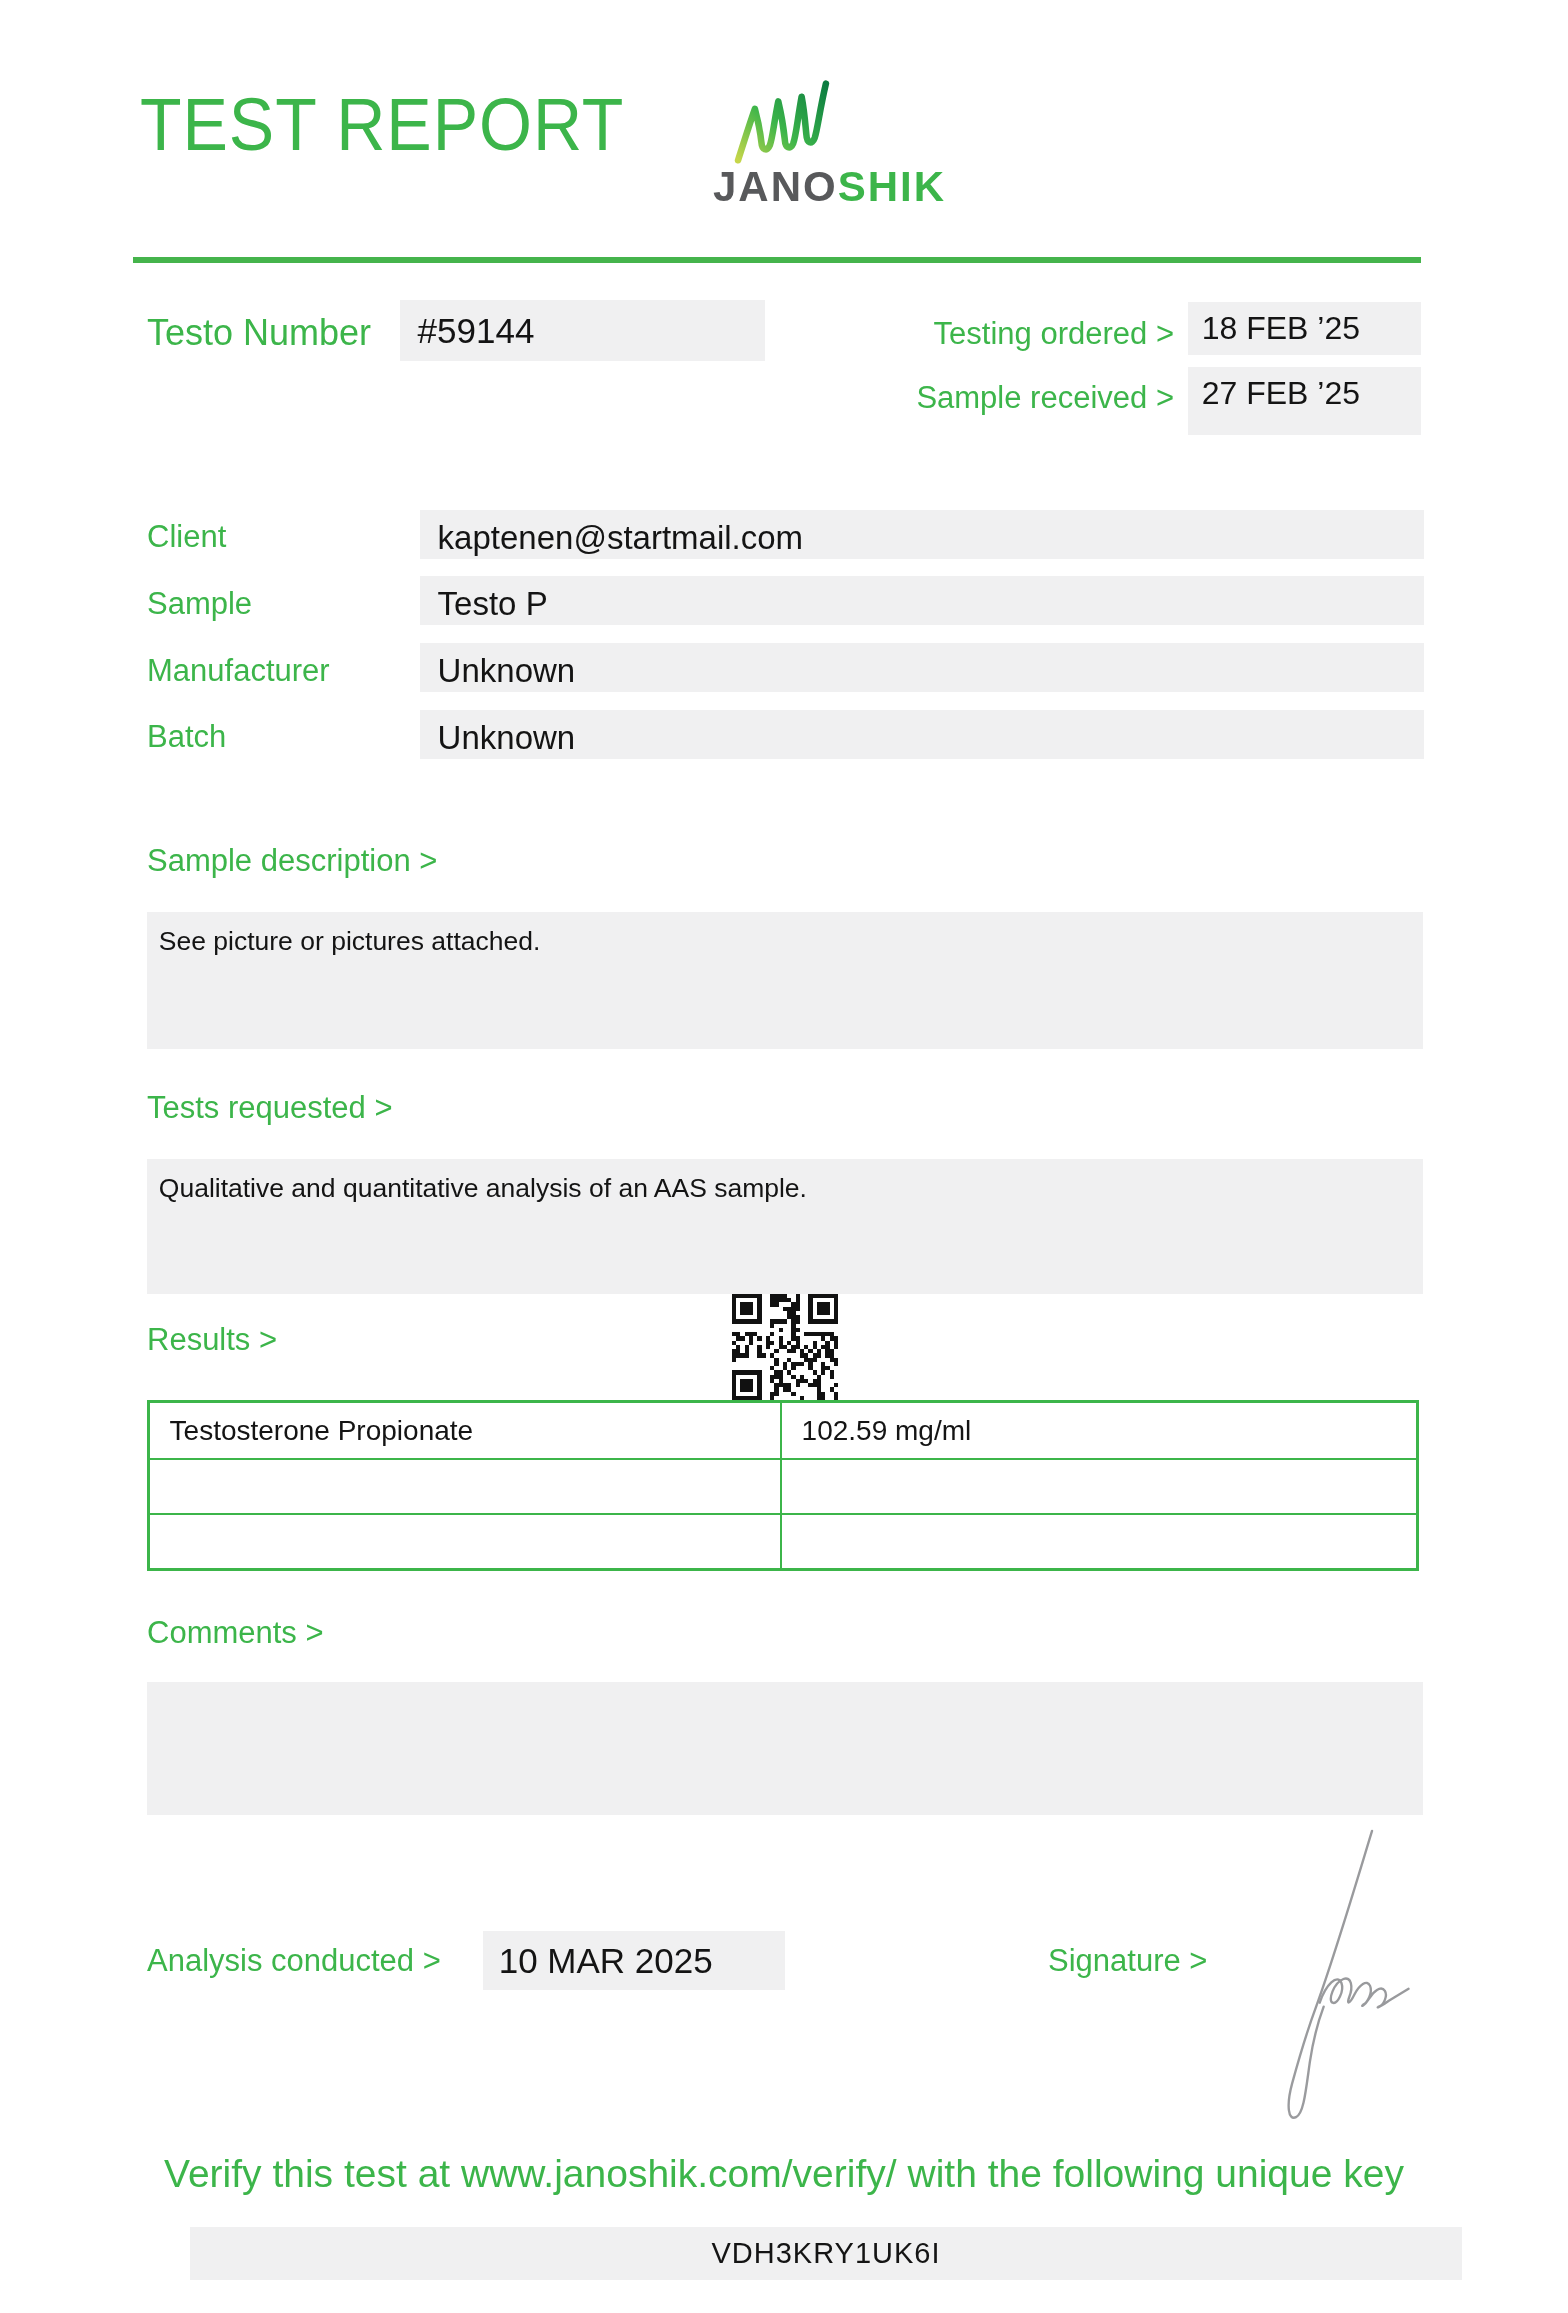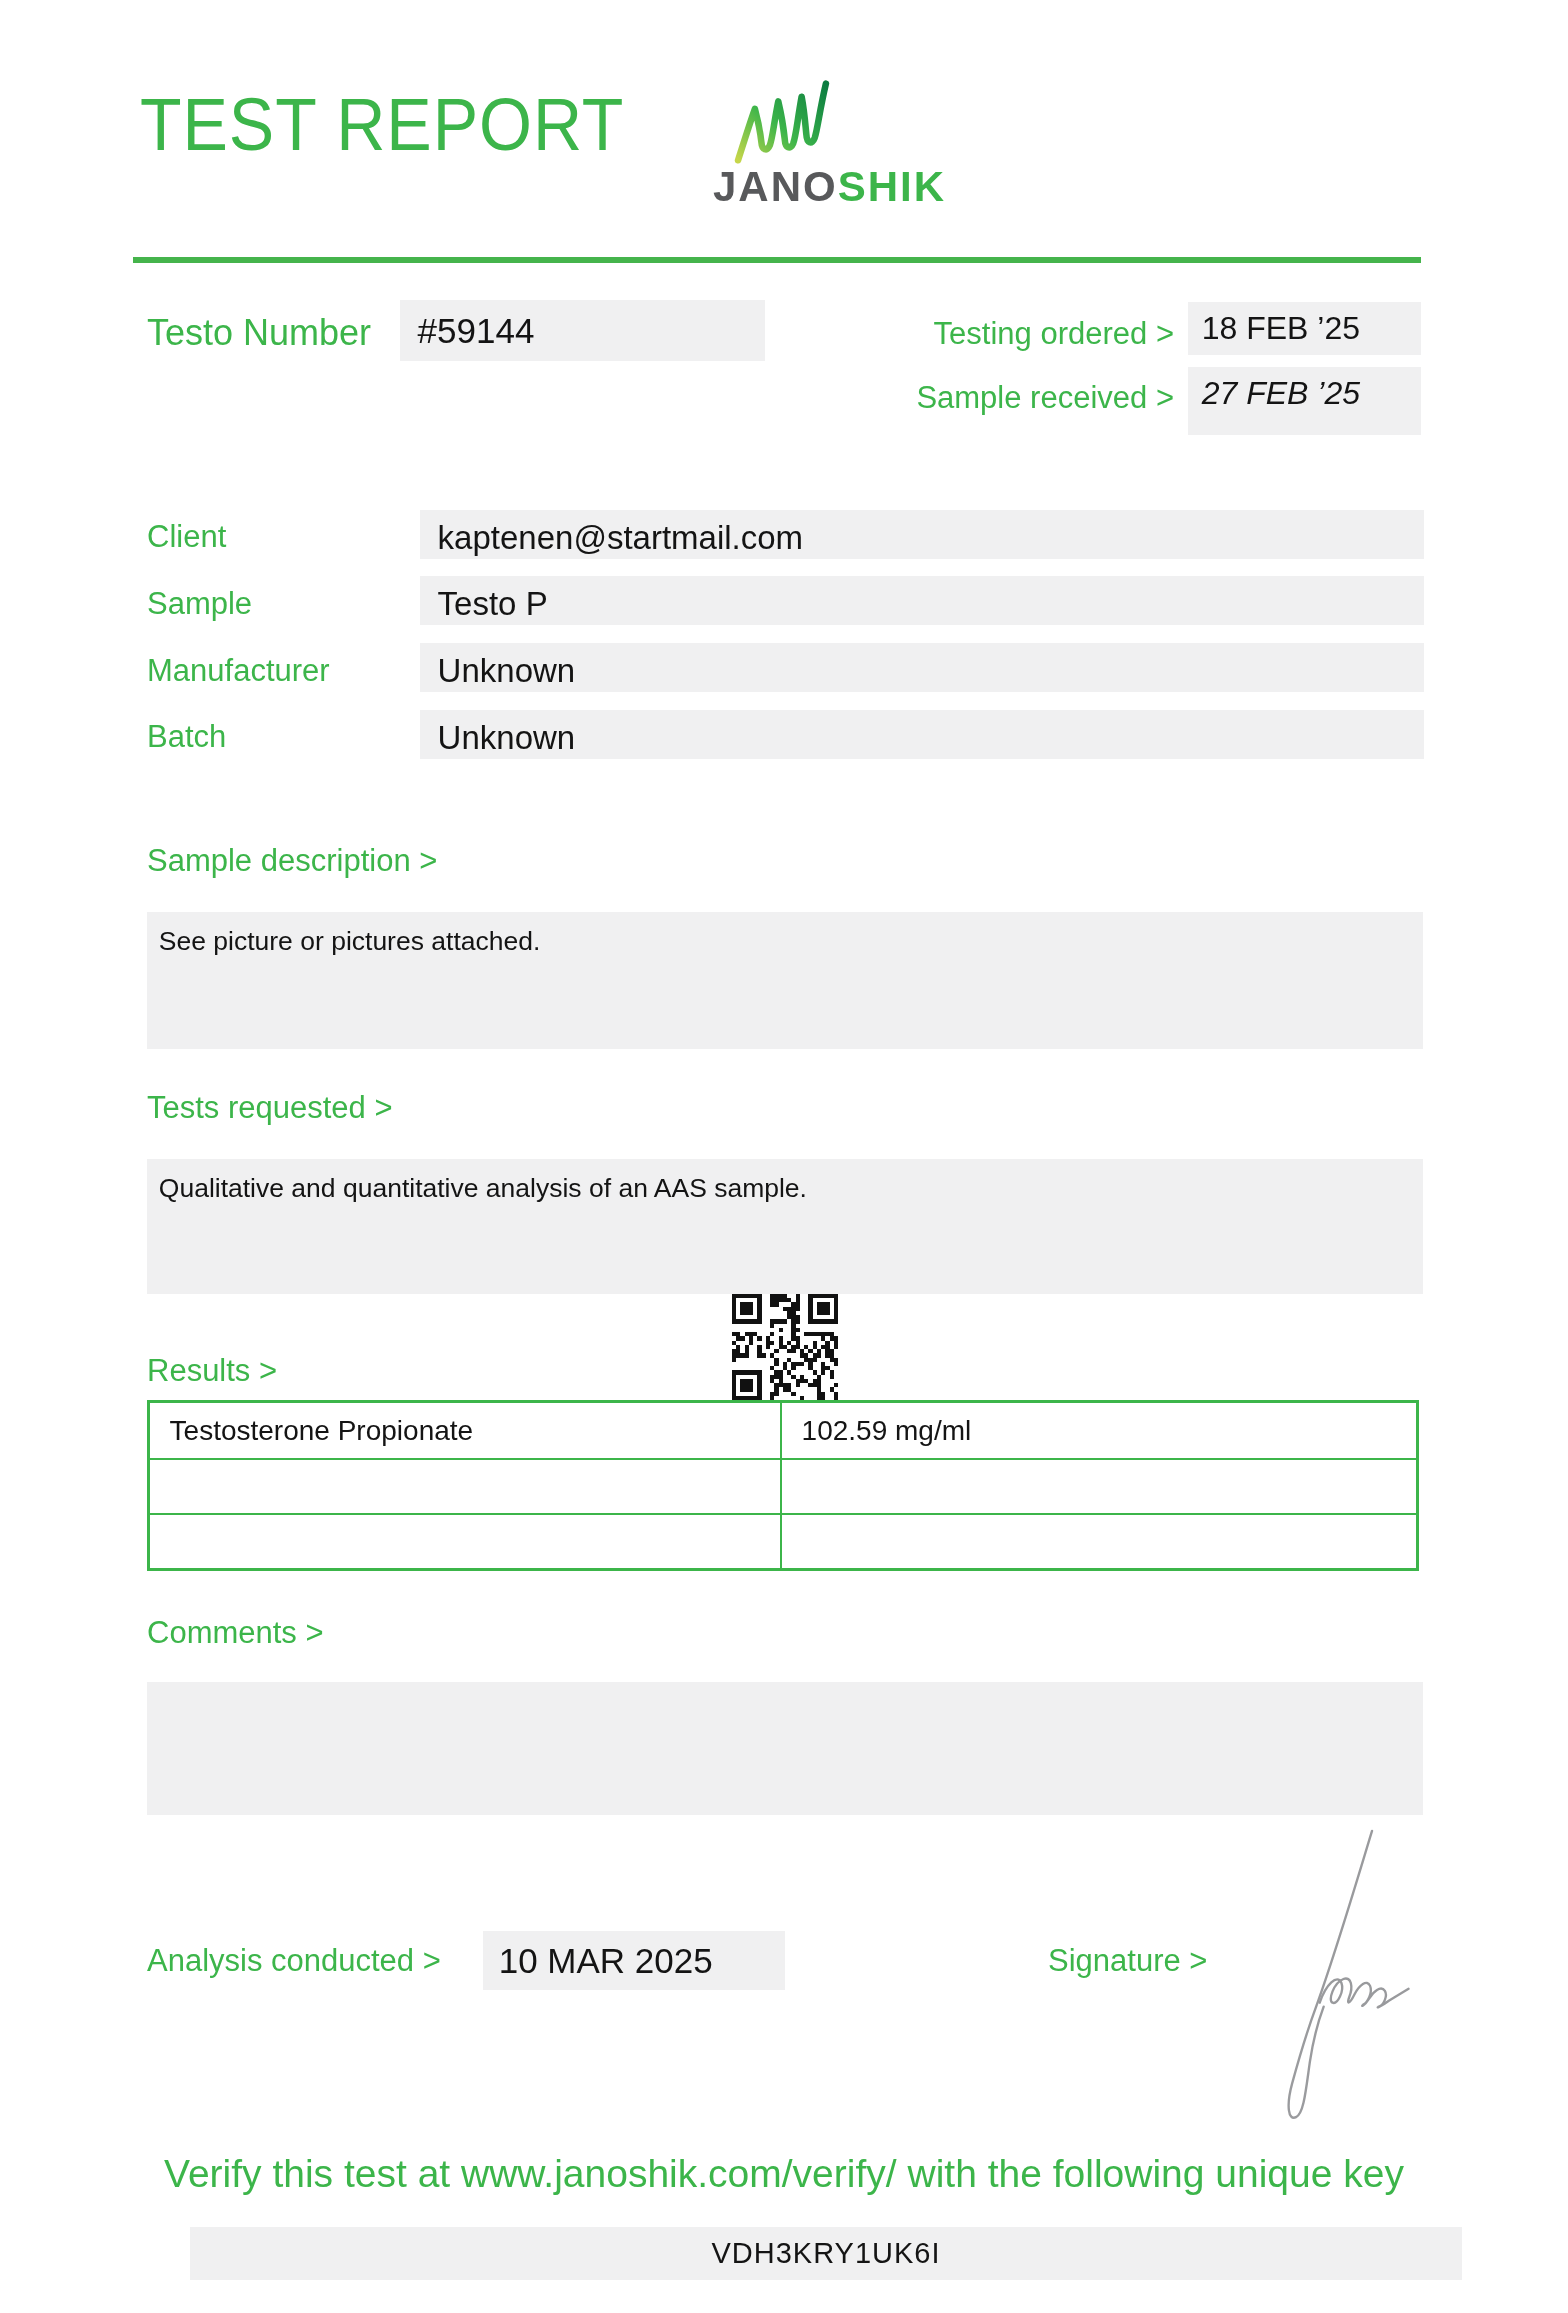--- a/index.html
+++ b/index.html
@@ -24,21 +24,21 @@
   .vbox{background:#f0f0f1;}
   .vtext{font-weight:500;color:#141414;white-space:nowrap;}
 
   .task-label{left:147px;top:312px;}
   .task-box{left:400px;top:300px;width:365px;height:61px;}
   .task-box .vtext{padding-left:17.6px;font-size:35px;line-height:61px;}
 
   .to-label{right:394px;top:316px;text-align:right;}
   .to-box{left:1188px;top:302px;width:233px;height:53px;}
   .sr-label{right:394px;top:380px;text-align:right;}
-  .sr-box{left:1188px;top:367px;width:233px;height:68px;font-style:italic;}
+  .sr-box{left:1188px;top:367px;width:233px;height:68px;}
   .date-box .vtext{padding-left:13.7px;font-size:32px;line-height:53px;}
 
   .info-label{left:147px;}
   .info-box{left:420px;width:1004px;height:49px;}
   .info-box .vtext{padding-left:17.6px;font-size:33px;line-height:55px;}
 
   .section-heading{left:147px;font-size:31px;color:#3cb54a;white-space:nowrap;}
   .big-box{left:147px;width:1276px;background:#f0f0f1;}
   .big-box .body-text{padding:13.7px 15.7px 0 11.8px;font-size:26.5px;font-weight:500;color:#141414;}
 
@@ -131,21 +131,21 @@
   <div class="abs section-heading" style="top:843px">Sample description &gt;</div>
   <div class="abs big-box" style="top:912px;height:137px">
     <div class="body-text">See picture or pictures attached.</div>
   </div>
 
   <div class="abs section-heading" style="top:1090px">Tests requested &gt;</div>
   <div class="abs big-box" style="top:1159px;height:135px">
     <div class="body-text">Qualitative and quantitative analysis of an AAS sample.</div>
   </div>
 
-  <div class="abs section-heading" style="top:1353px">Results &gt;</div>
+  <div class="abs section-heading" style="top:1322px">Results &gt;</div>
 
   <div class="abs qr">
     <svg id="qr-svg" width="106" height="106" viewBox="0 0 25 25" shape-rendering="crispEdges">
         <rect width="25" height="25" fill="#ffffff"></rect>
         <rect x="9" y="0" width="1" height="1" fill="#111"></rect>
         <rect x="10" y="0" width="1" height="1" fill="#111"></rect>
         <rect x="11" y="0" width="1" height="1" fill="#111"></rect>
         <rect x="12" y="0" width="1" height="1" fill="#111"></rect>
         <rect x="15" y="0" width="1" height="1" fill="#111"></rect>
         <rect x="9" y="1" width="1" height="1" fill="#111"></rect>

